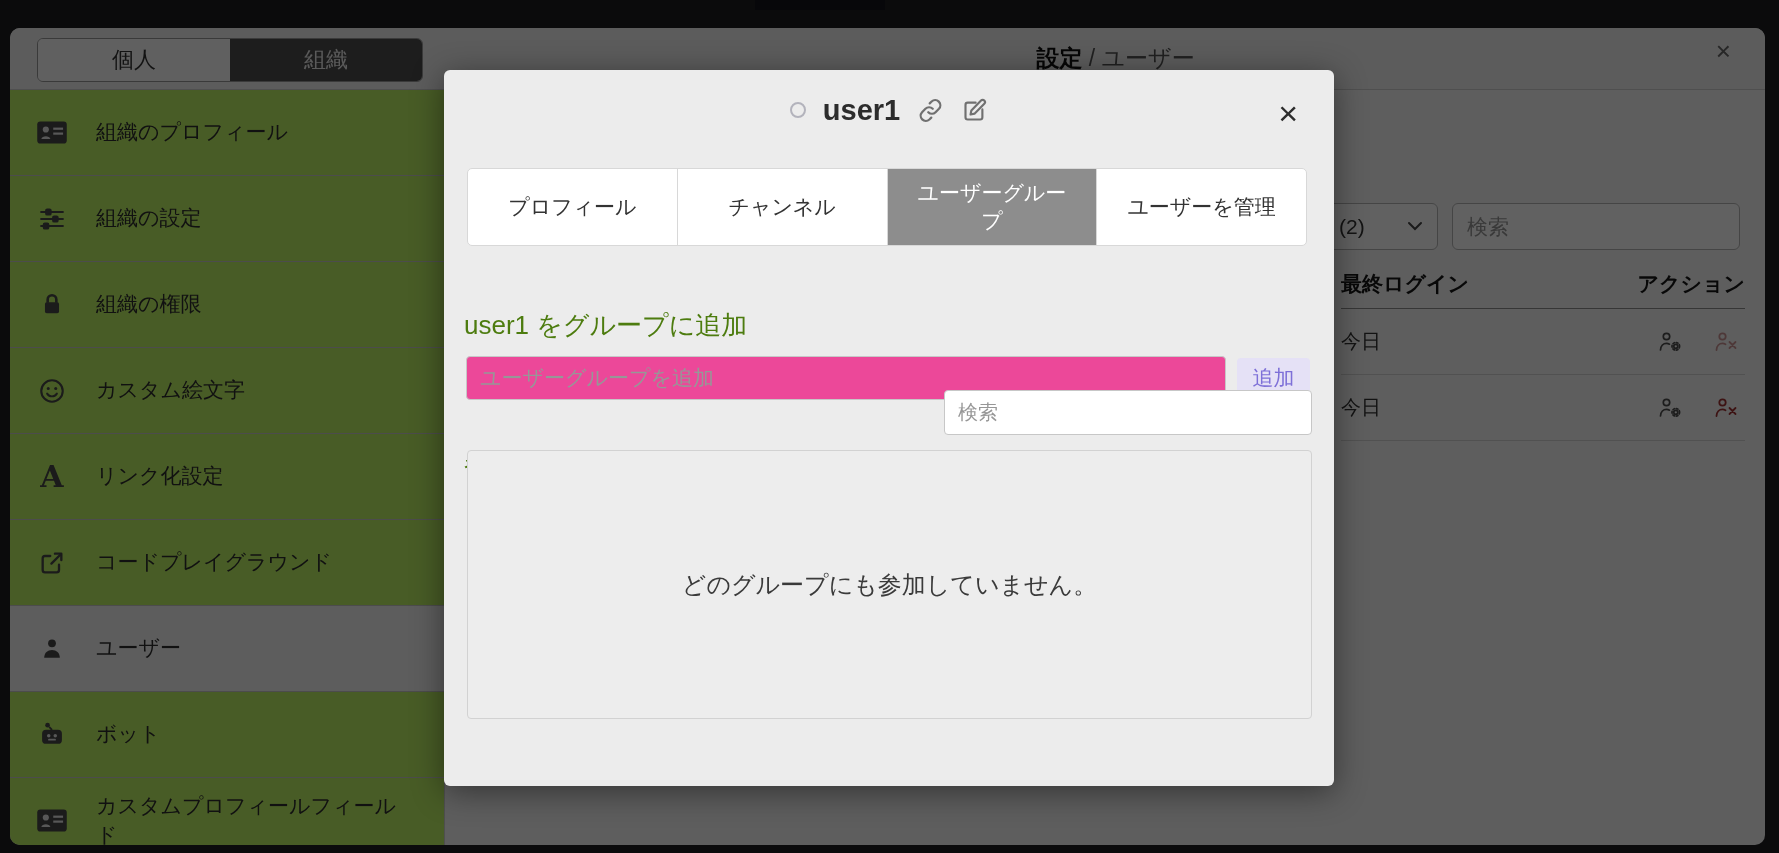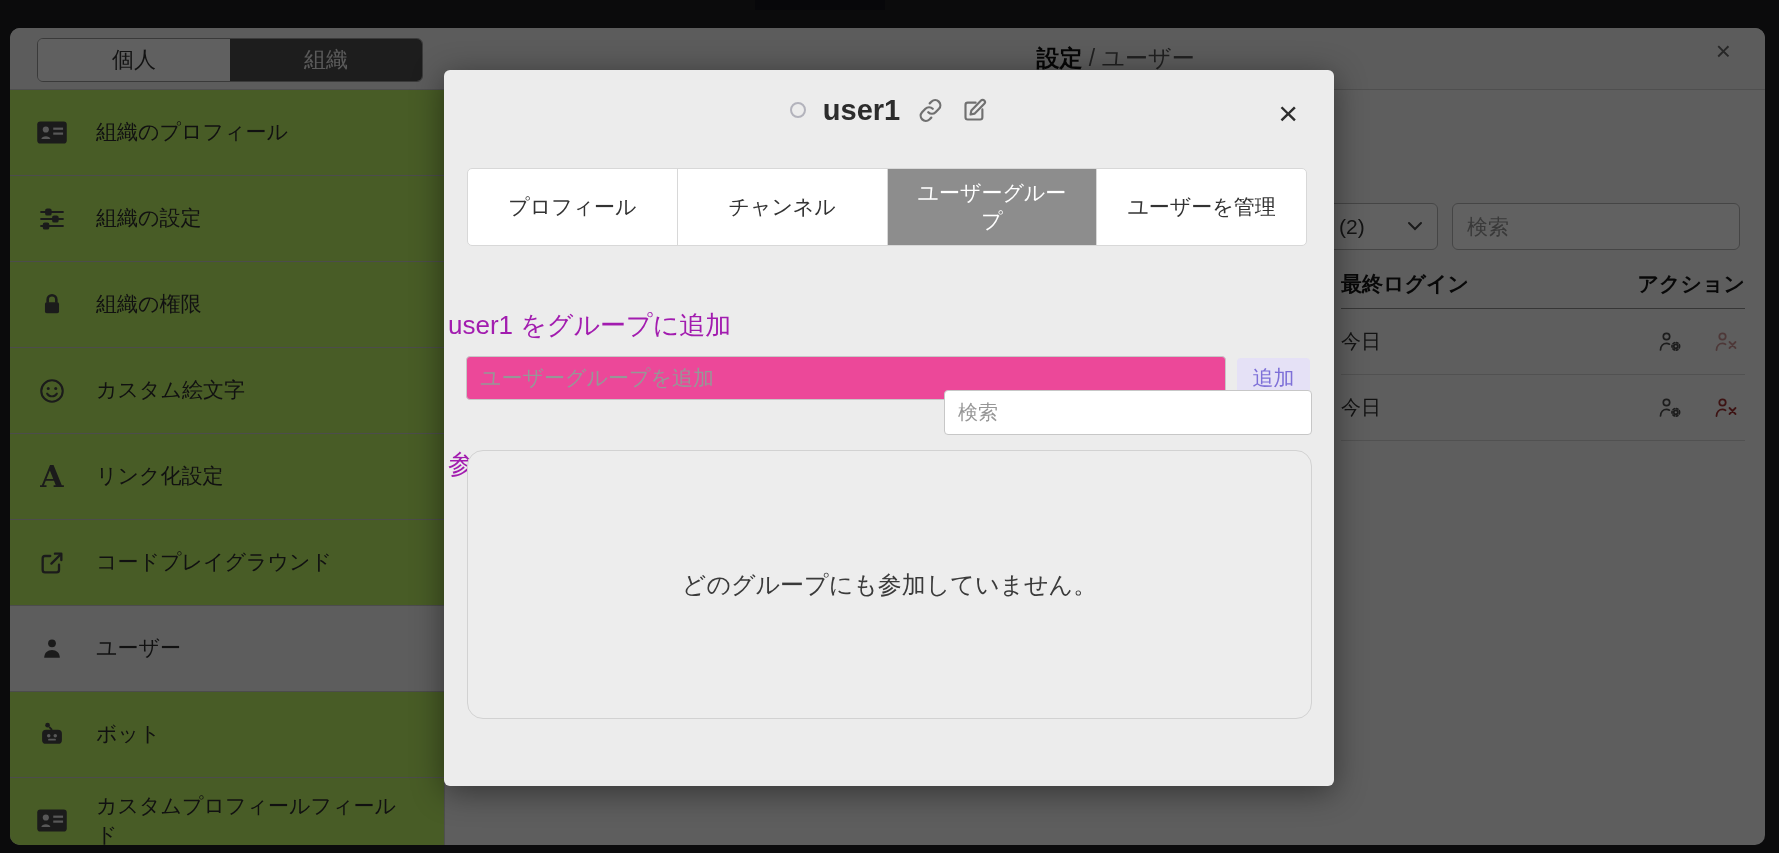--- a/index.html
+++ b/index.html
@@ -102,41 +102,41 @@
     display:flex; background:#fff; border:1px solid #d8d8d8; border-radius:5px; overflow:hidden;
   }
   .modal-tab {
     flex:1; display:flex; align-items:center; justify-content:center; text-align:center;
     font-size:21px; color:#333; border-right:1px solid #d8d8d8; cursor:pointer;
     padding:0 26px; line-height:1.35;
   }
   .modal-tab:last-child { border-right:none; }
   .modal-tab.active { background:#8d8d8d; color:#fff; }
   .modal-tab.active .tab-label { max-width:158px; word-break:break-all; }
-  .modal-h2 { position:absolute; left:4px; font-size:26px; color:#a21caf; }
+  .modal-h2 { position:absolute; left:20px; font-size:26px; color:#4d7c0f; }
   .h2-add { top:238px; }
   .h2-groups { top:377px; }
   .add-group-input {
     position:absolute; left:22px; top:286px; width:760px; height:44px;
     background:#ec4899; border:1px solid #c7c7c7; border-radius:4px;
     font-size:21px; padding:0 13px; color:#333;
   }
   .add-group-btn {
     position:absolute; left:793px; top:288px; width:73px; height:40px;
     background:#e5e1f6; color:#7e70d8; border:none; border-radius:4px;
     font-size:21px; cursor:pointer; font-family:inherit;
   }
   .groups-search {
     position:absolute; left:500px; top:320px; width:368px; height:45px;
     background:#fff; border:1px solid #c7c7c7; border-radius:4px;
     font-size:20px; padding:0 13px; color:#333;
   }
   .groups-panel {
     position:absolute; left:23px; top:380px; width:845px; height:269px;
-    background:#ededed; border:1px solid #d2d2d2; border-radius:16px;
+    background:#ededed; border:1px solid #d2d2d2; border-radius:4px;
     display:flex; align-items:center; justify-content:center;
   }
   .empty-message { font-size:24px; color:#3a3a3a; }
   svg { display:block; }
 </style>
 </head>
 <body>
 
 <div class="top-strip-btn"></div>
 

